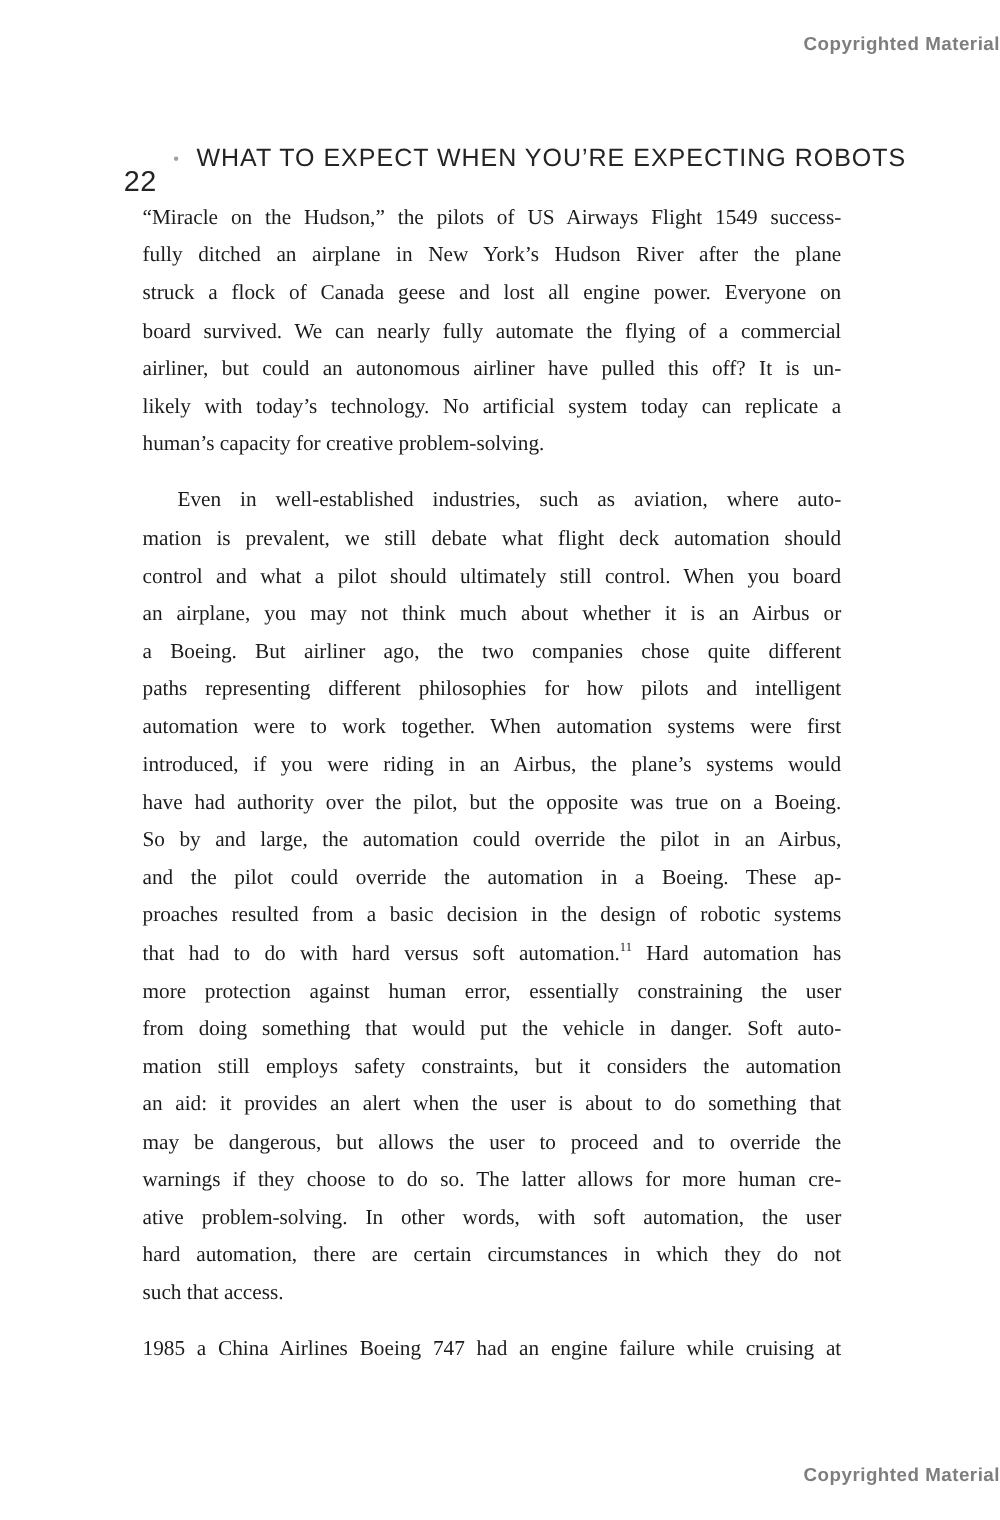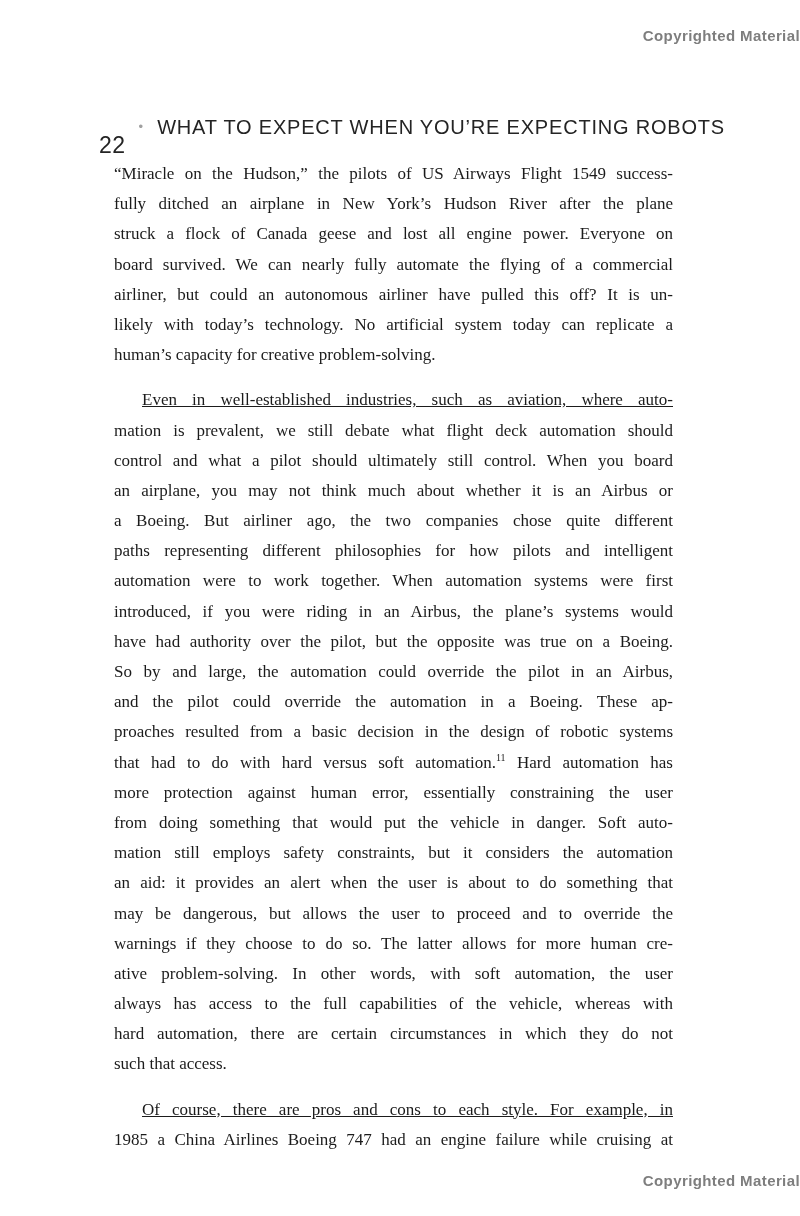--- a/index.html
+++ b/index.html
@@ -51,21 +51,21 @@
     line-height: 30.2px;
     color: #1b1b1b;
   }
   .para { margin: 15px; }
   .line {
     height: 30.2px;
     text-align: justify;
     text-align-last: justify;
     white-space: normal;
   }
-  .line.indent { padding-left: 28px; text-decoration: underline; }
+  .line.indent { padding-left: 28px; }
   .line.end { text-align-last: left; }
   sup {
     font-size: 10px;
     line-height: 0;
     vertical-align: baseline;
     position: relative;
     top: -6.5px;
   }
 </style>
 </head>
@@ -105,25 +105,23 @@
         <div class="line">and the pilot could override the automation in a Boeing. These ap-</div>
         <div class="line">proaches resulted from a basic decision in the design of robotic systems</div>
         <div class="line">that had to do with hard versus soft automation.<sup>11</sup> Hard automation has</div>
         <div class="line">more protection against human error, essentially constraining the user</div>
         <div class="line">from doing something that would put the vehicle in danger. Soft auto-</div>
         <div class="line">mation still employs safety constraints, but it considers the automation</div>
         <div class="line">an aid: it provides an alert when the user is about to do something that</div>
         <div class="line">may be dangerous, but allows the user to proceed and to override the</div>
         <div class="line">warnings if they choose to do so. The latter allows for more human cre-</div>
         <div class="line">ative problem-solving. In other words, with soft automation, the user</div>
-        <div class="line">always has access to the full capabilities of the vehicle, whereas with</div>
         <div class="line">hard automation, there are certain circumstances in which they do not</div>
         <div class="line end">such that access.</div>
       </div>
       <div class="para">
-        <div class="line indent">Of course, there are pros and cons to each style. For example, in</div>
         <div class="line">1985 a China Airlines Boeing 747 had an engine failure while cruising at</div>
       </div>
     </div>
 
   <div class="notice bottom">Copyrighted Material</div>
 
 </div>
 
 </body></html>

